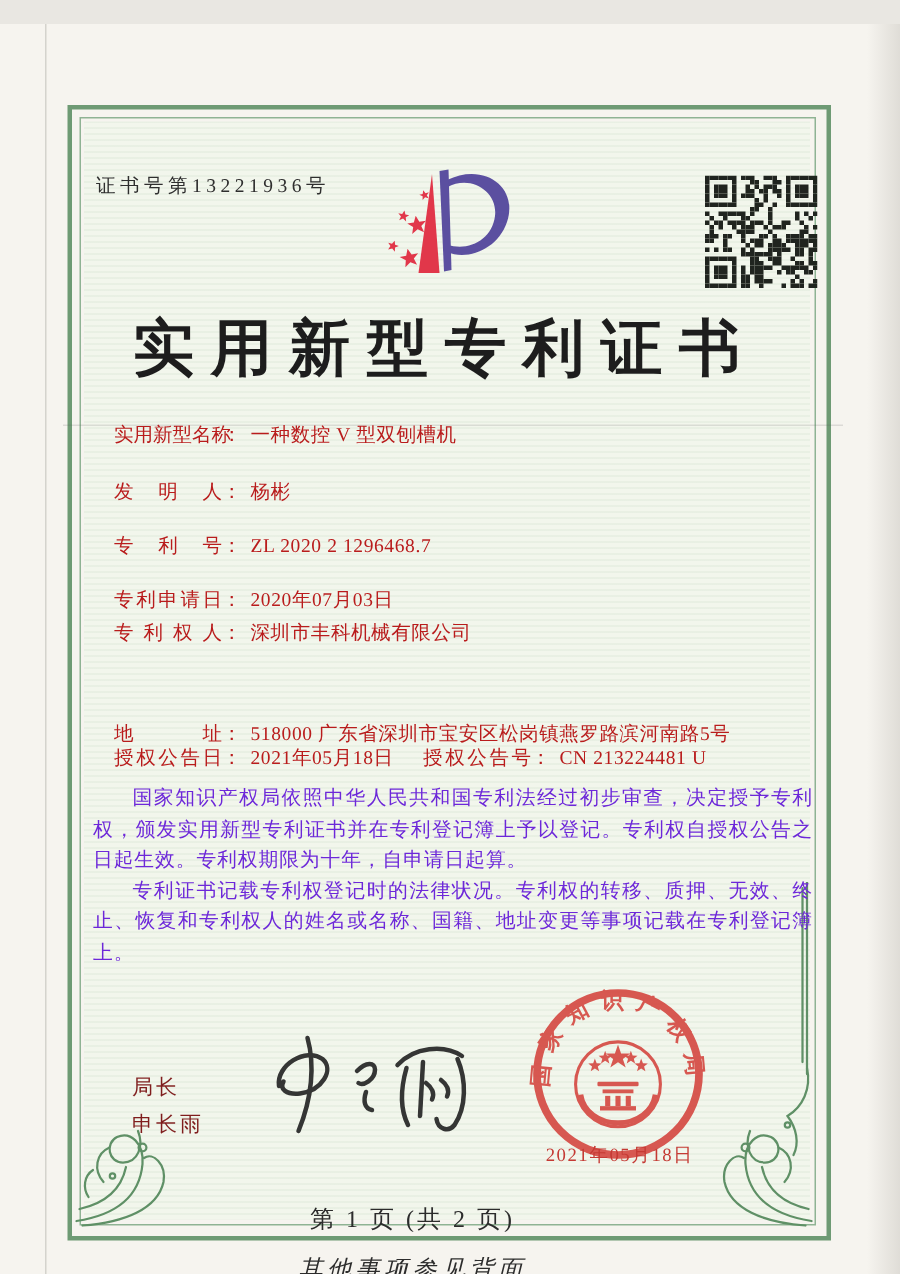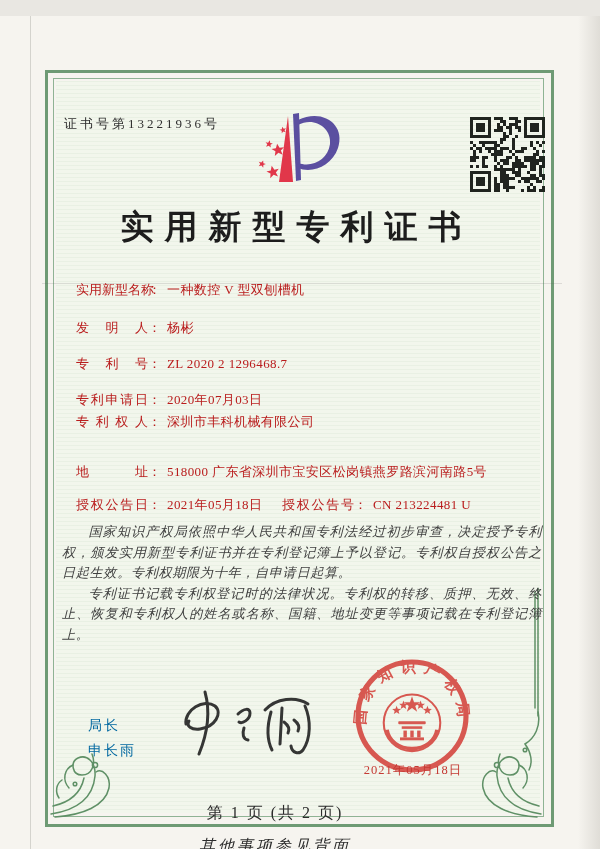--- a/index.html
+++ b/index.html
@@ -18,36 +18,36 @@
   .frame-inner{position:absolute;left:53px;top:62px;width:489px;height:737px;
       border:1px solid #8fb394;}
   .inner-bg{position:absolute;left:56px;top:65px;width:484px;height:732px;
       background:
         repeating-linear-gradient(180deg, rgba(110,160,115,.07) 0 1px, rgba(0,0,0,0) 1px 4px),
         #f2f6ec;}
   .crease{position:absolute;left:42px;top:267px;width:520px;height:1px;background:rgba(90,90,90,.16);}
 
   .cert-no{position:absolute;left:64px;top:99px;font-size:13px;letter-spacing:3px;color:#2e2e2e;}
   .title{position:absolute;left:45px;top:189px;width:503px;text-align:center;
-         font-size:33px;font-weight:700;letter-spacing:11px;color:#1d1d1d;}
+         font-size:41px;font-weight:700;letter-spacing:11px;color:#1d1d1d;}
 
   .logo{position:absolute;left:252px;top:92px;}
   .qr{position:absolute;left:470px;top:101px;}
 
   .frow{position:absolute;left:76px;width:470px;font-size:13px;color:#b91c1c;white-space:nowrap;}
   .flabel{display:inline-block;width:72px;text-align:justify;text-align-last:justify;vertical-align:top;}
   .fcolon{display:inline-block;margin-right:6px;}
   .fvalue{letter-spacing:.4px;}
   .fpair2{position:absolute;left:206px;top:0;}
 
   .paras{position:absolute;left:62px;top:506px;width:480px;font-size:13.2px;line-height:20.5px;
-         font-style:italic;color:#404040;letter-spacing:.6px;text-align:justify;}
+         color:#6d28d9;letter-spacing:.6px;text-align:justify;}
   .paras p{margin:0;text-indent:2em;}
 
-  .officer{position:absolute;left:88px;top:697px;font-size:14px;line-height:25px;color:#0369a1;
+  .officer{position:absolute;left:88px;top:697px;font-size:14px;line-height:25px;color:#7f1d1d;
            letter-spacing:2px;}
   .signature{position:absolute;left:172px;top:668px;}
   .seal{position:absolute;left:352px;top:640px;}
   .seal-date{position:absolute;left:348px;top:746px;width:130px;text-align:center;
              font-size:12.5px;color:#c53a34;letter-spacing:1px;}
 
   .page-num{position:absolute;left:45px;top:787px;width:460px;text-align:center;
             font-size:16px;letter-spacing:2px;color:#2c2c2c;}
   .back-note{position:absolute;left:45px;top:820px;width:460px;text-align:center;
              font-size:16px;letter-spacing:3px;font-style:italic;color:#2c2c2c;}
@@ -446,21 +446,21 @@
   </div>
   <div class="frow" style="top:339px">
     <span class="flabel">专利号</span><span class="fcolon">：</span><span class="fvalue">ZL 2020 2 1296468.7</span>
   </div>
   <div class="frow" style="top:375px">
     <span class="flabel">专利申请日</span><span class="fcolon">：</span><span class="fvalue">2020年07月03日</span>
   </div>
   <div class="frow" style="top:397px">
     <span class="flabel">专利权人</span><span class="fcolon">：</span><span class="fvalue">深圳市丰科机械有限公司</span>
   </div>
-  <div class="frow" style="top:447px">
+  <div class="frow" style="top:464px">
     <span class="flabel">地址</span><span class="fcolon">：</span><span class="fvalue">518000 广东省深圳市宝安区松岗镇燕罗路滨河南路5号</span>
   </div>
   <div class="frow" style="top:480px">
     <span class="flabel">授权公告日</span><span class="fcolon">：</span><span class="fvalue">2021年05月18日</span>
     <span class="fpair2">
       <span class="flabel">授权公告号</span><span class="fcolon">：</span><span class="fvalue">CN 213224481 U</span>
     </span>
   </div>
 
   <div class="paras">

